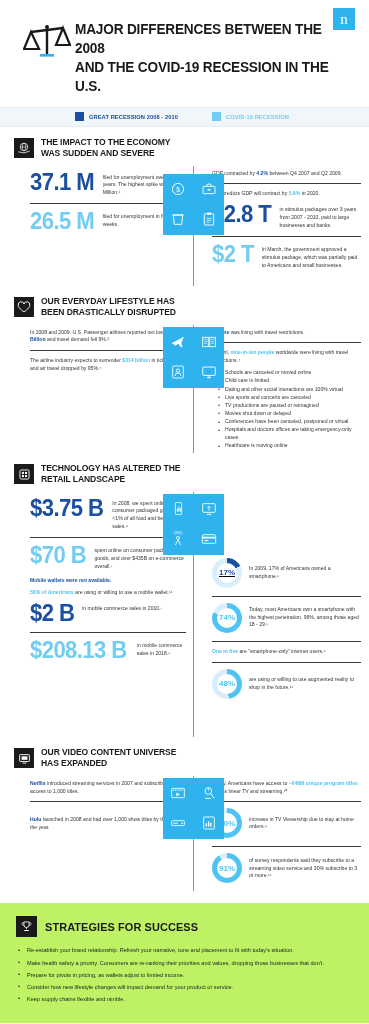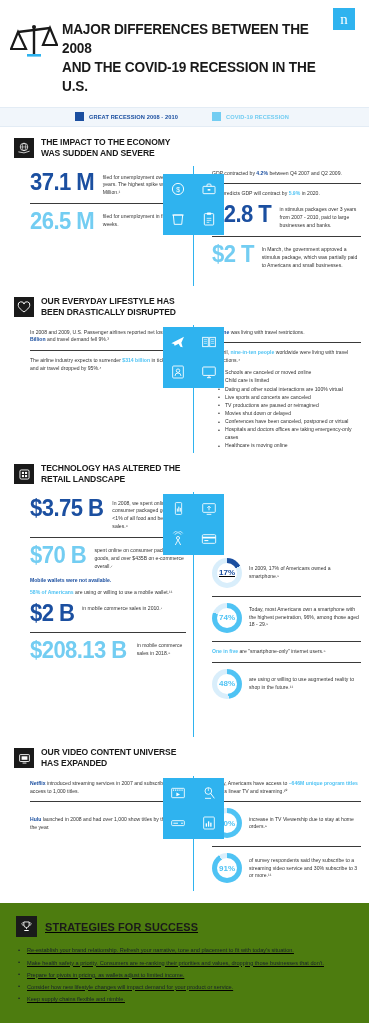--- a/index.html
+++ b/index.html
@@ -8,21 +8,21 @@
     background: #ffffff;
     font-family: "Liberation Sans", sans-serif;
   }
   body { width: 369px; overflow-x: hidden; }
 
   .page { width: 369px; position: relative; background: #fff; }
 
   
   .header {
     position: relative;
-    padding: 14px 10px 10px 10px;
+    padding: 14px 10px 10px 23px;
     display: flex;
     align-items: flex-start;
     min-height: 78px;
   }
   .scale-icon { width: 48px; flex: 0 0 48px; padding-top: 6px; }
   .title-block { padding-left: 4px; padding-top: 6px; }
   .title-line {
     font-family: "Liberation Sans Narrow", "Liberation Sans", sans-serif;
     font-weight: bold;
     font-size: 14.5px;
@@ -171,24 +171,23 @@
     position: relative;
     z-index: 2;
     font-family: "Liberation Sans Narrow", "Liberation Sans", sans-serif;
     font-weight: bold;
     font-size: 8px;
   }
   .donut-text { font-size: 5.1px; line-height: 1.5; color: #333; }
 
   
   .strategies {
-    background: #4d7c0f;
+    background: #bef264;
     margin-top: 12px;
     padding: 13px 16px 16px 16px;
-    text-decoration: underline;
   }
   .strat-head { display: flex; align-items: center; gap: 8px; margin-bottom: 9px; }
   .strat-badge {
     width: 21px; height: 21px; background: #1a1a1a;
     display: flex; align-items: center; justify-content: center;
     flex: 0 0 21px;
   }
   .strat-title {
     font-family: "Liberation Sans Narrow", "Liberation Sans", sans-serif;
     font-weight: bold; font-size: 11.5px; color: #1a1a1a;

